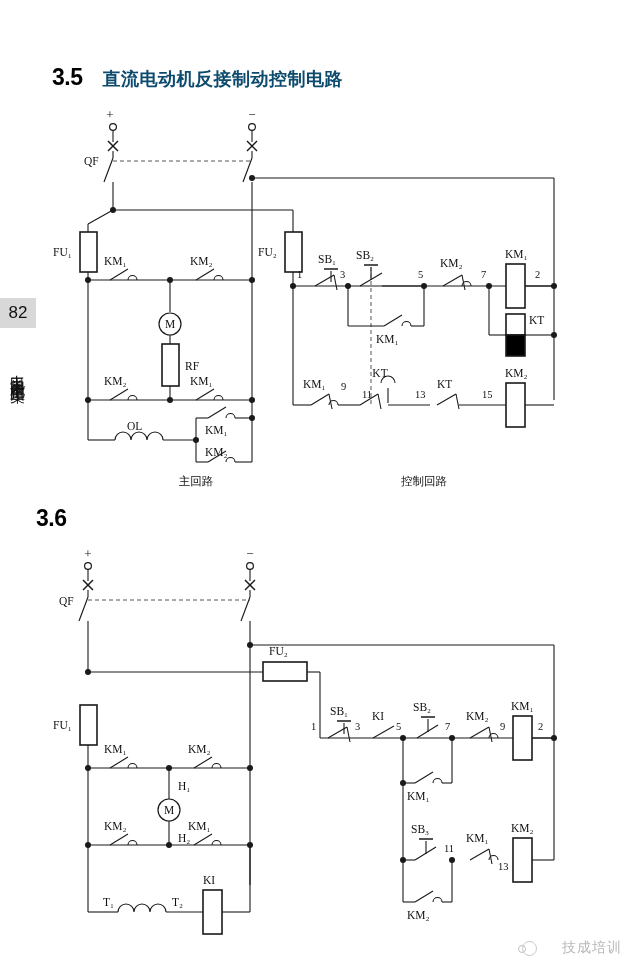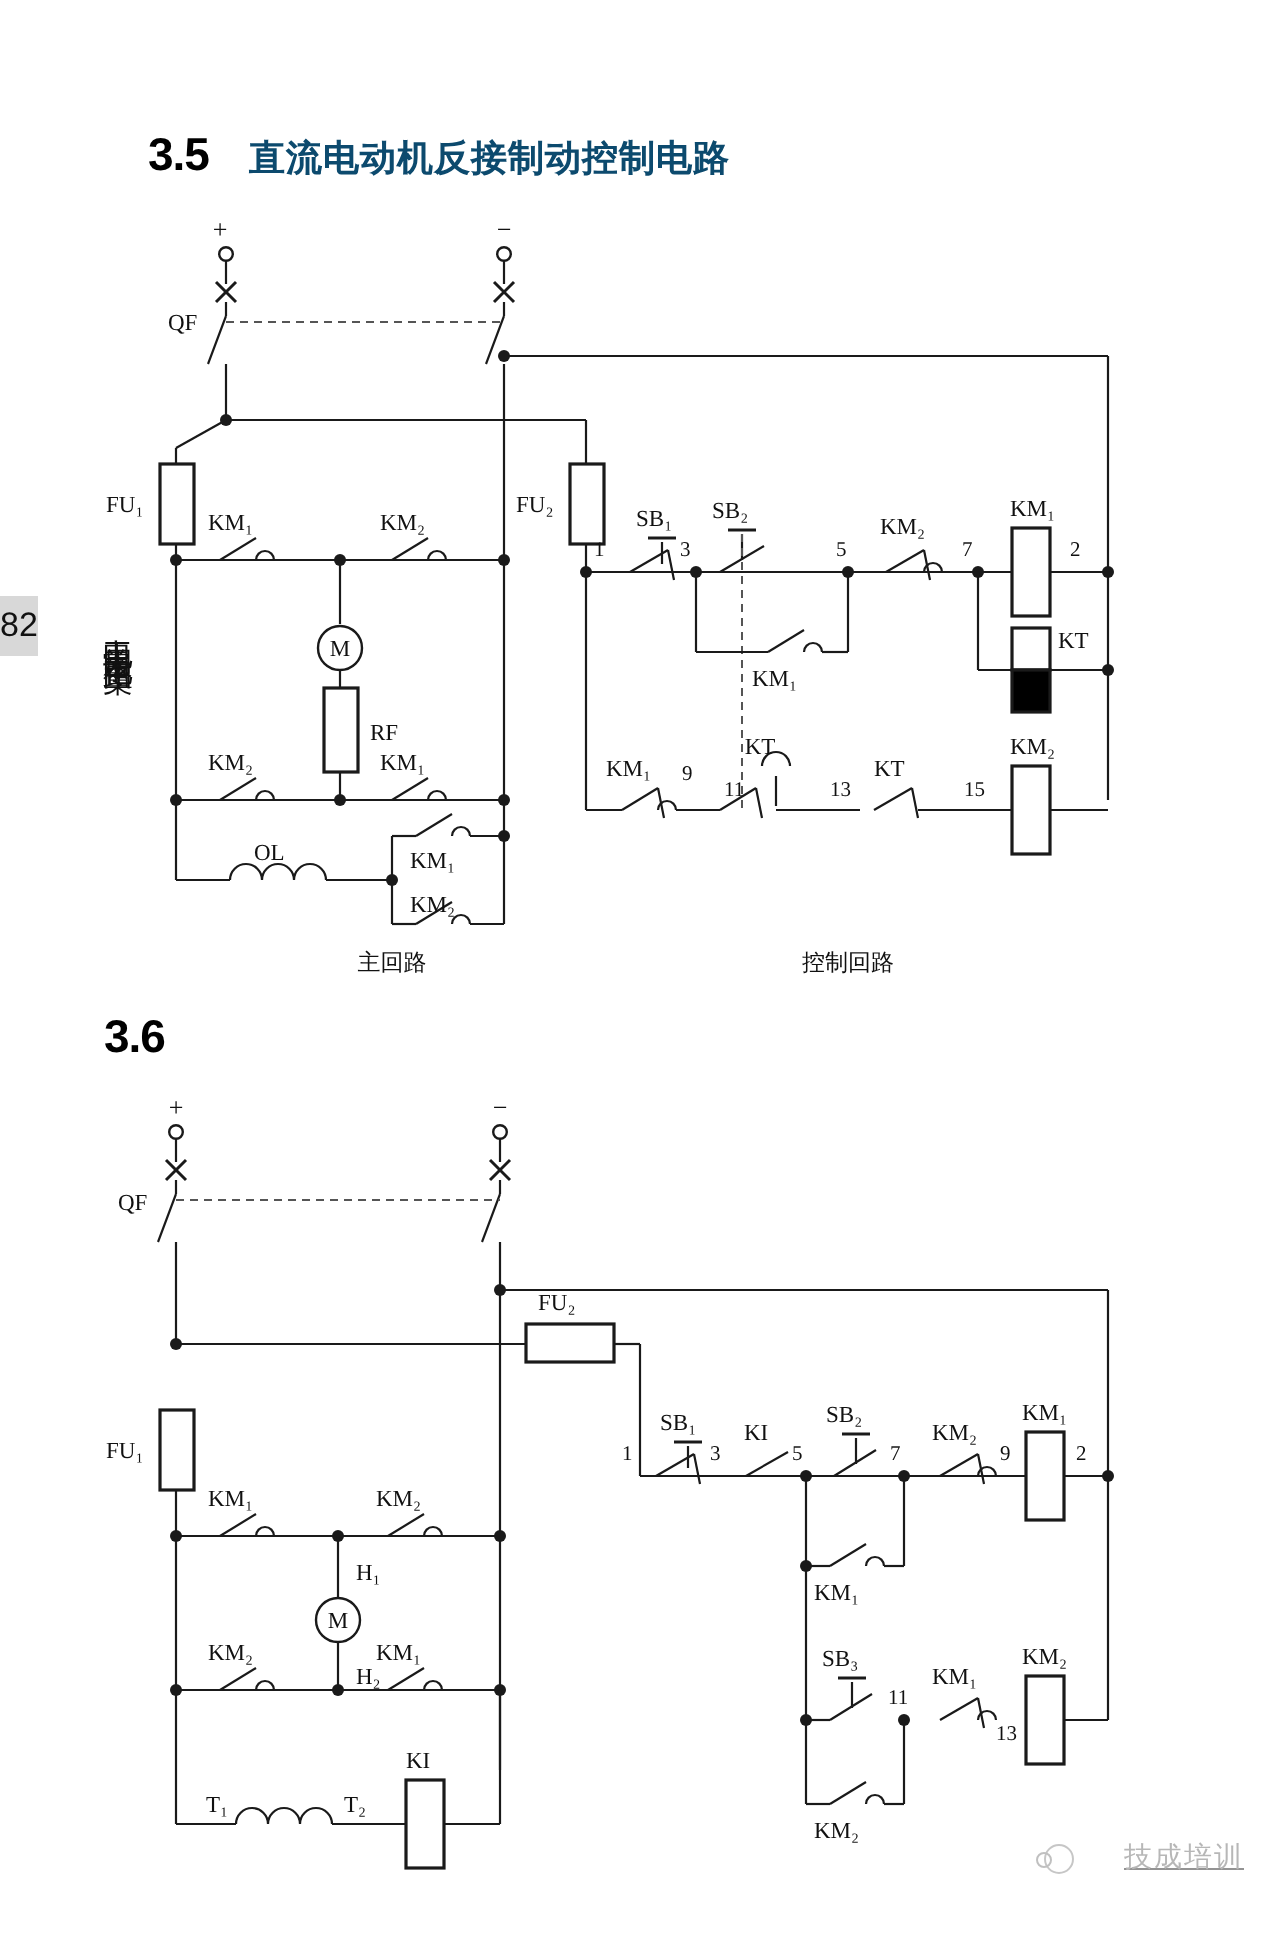--- a/index.html
+++ b/index.html
@@ -6,21 +6,21 @@
   body{
     width:640px;height:967px;background:#ffffff;
     font-family:"Liberation Serif",serif;
     position:relative;overflow:hidden;
   }
   .page{position:absolute;inset:0;}
 
   
   .side-tab{
     position:absolute;left:0;top:298px;width:36px;
-    display:flex;flex-direction:row;align-items:center;gap:32px;
+    display:flex;flex-direction:column;align-items:center;gap:32px;
   }
   .side-num{
     width:36px;height:30px;background:#d8d8d8;
     display:flex;align-items:center;justify-content:center;
     font-family:"Liberation Sans",sans-serif;font-size:17px;color:#111;
   }
   .side-text{
     margin-top:3px;
     writing-mode:vertical-rl;
     font-family:"Liberation Sans",sans-serif;
@@ -31,22 +31,22 @@
   .sec{position:absolute;display:flex;align-items:baseline;}
   .sec-num{
     font-family:"Liberation Sans",sans-serif;
     font-weight:bold;font-size:23px;color:#000;letter-spacing:-0.5px;
   }
   .sec-title{
     margin-left:20px;
     font-family:"Liberation Sans",sans-serif;
     font-weight:bold;font-size:18px;color:#0c4a6e;letter-spacing:0.5px;
   }
-  #sec35{left:52px;top:64px;margin-left:22px;}
-  #sec36{left:52px;top:505px;}
+  #sec35{left:52px;top:64px;}
+  #sec36{left:36px;top:505px;}
 
   
   .fig{position:absolute;}
   #fig35{left:0;top:100px;width:640px;height:390px;}
   #fig36{left:0;top:540px;width:640px;height:410px;}
   svg{display:block;}
   .wire{stroke:#1a1a1a;stroke-width:1.1;fill:none;}
   .wire-th{stroke:#1a1a1a;stroke-width:1.5;fill:none;}
   .dash{stroke:#555;stroke-width:1;fill:none;stroke-dasharray:4 3;}
   .box{stroke:#1a1a1a;stroke-width:1.6;fill:#fff;}
@@ -55,22 +55,22 @@
   .ring{stroke:#1a1a1a;stroke-width:1.2;fill:#fff;}
   .lbl{
     font-family:"Liberation Serif",serif;font-size:11.5px;fill:#111;
   }
   .lbl-n{font-family:"Liberation Serif",serif;font-size:10.5px;fill:#111;}
   .lbl-cn{font-family:"Liberation Sans",sans-serif;font-size:11.5px;fill:#111;}
   .lbl-pm{font-family:"Liberation Serif",serif;font-size:13px;fill:#111;}
 
   
   .wm{
-    position:absolute;right:18px;bottom:28px;
-    display:flex;align-items:center;gap:24px;opacity:.42;text-decoration:underline;
+    position:absolute;right:18px;bottom:9px;
+    display:flex;align-items:center;gap:24px;opacity:.42;
   }
   .wm-logo{width:20px;height:20px;position:relative;}
   .wm-logo i{
     position:absolute;border:1.4px solid #6a6a6a;border-radius:50%;
     display:block;
   }
   .wm-logo i:nth-child(1){left:4px;top:3px;width:13px;height:13px;border-color:#7a7a7a;}
   .wm-logo i:nth-child(2){left:0px;top:7px;width:6px;height:6px;}
   .wm-txt{
     font-family:"Liberation Sans",sans-serif;font-size:14px;color:#555;

